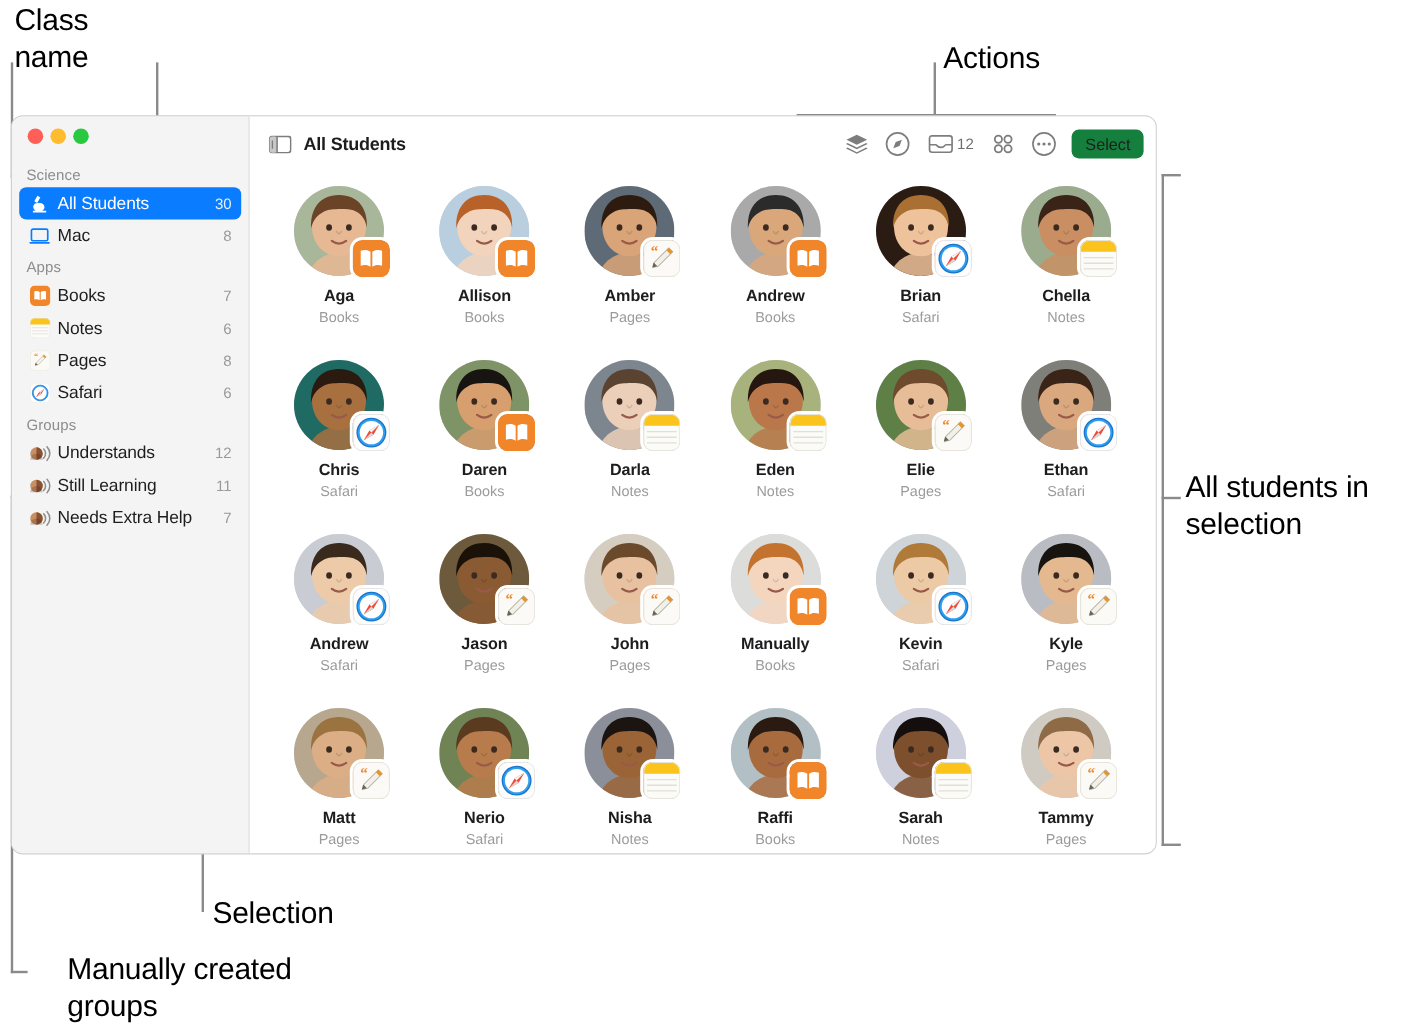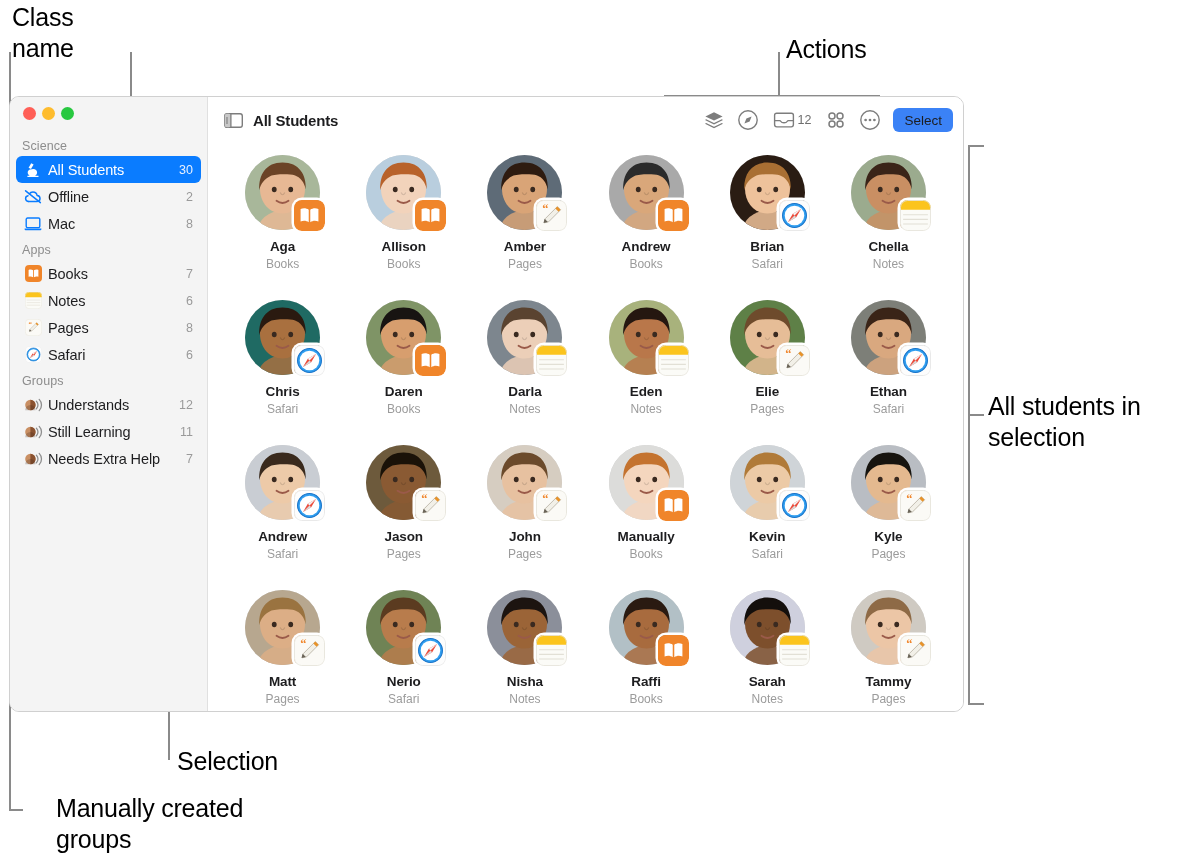--- a/index.html
+++ b/index.html
@@ -65,21 +65,21 @@
 
   
   .content{flex:1 1 auto;display:flex;flex-direction:column;background:#fff;min-width:0;}
   .toolbar{height:46px;flex:0 0 46px;display:flex;align-items:center;padding:0 10px 0 16px;box-sizing:border-box;}
   .tb-title{font-size:15px;font-weight:bold;color:#1d1d1f;margin-left:10px;letter-spacing:-0.2px;}
   .tb-spacer{flex:1 1 auto;}
   .tb-btn{width:34px;height:30px;display:flex;align-items:center;justify-content:center;color:#808080;}
   .tb-btn.wide{width:auto;padding:0 8px;gap:3px;}
   .tb-count{font-size:12.5px;color:#6e6e6e;}
   .select-btn{
-    background:#3b82f6;border-radius:6px;height:24px;padding:0 11px;margin-left:6px;
+    background:#15803d;border-radius:6px;height:24px;padding:0 11px;margin-left:6px;
     display:flex;align-items:center;font-size:13.5px;color:#1d1d1f;
   }
 
   .grid{
     flex:1 1 auto;display:grid;grid-template-columns:repeat(6,1fr);
     grid-auto-rows:145px;padding:6px 14px 0 14px;box-sizing:border-box;
   }
   .cell{display:flex;flex-direction:column;align-items:center;}
   .av-wrap{position:relative;width:75px;height:75px;margin-top:6px;}
   .av{width:75px;height:75px;border-radius:50%;overflow:hidden;position:relative;background:#cfcfcf;}
@@ -146,31 +146,20 @@
                 <svg width="16" height="16" viewBox="0 0 16 16">
                   <path d="M6.2 1.2 l2.4 1.3 -2.6 4.6 -2.4-1.3z" fill="currentColor"></path>
                   <path d="M7.2 7.2 c2.6 -0.6 4.9 1 4.9 3.3 0 1.5 -0.9 2.7 -2.2 3.2 h3.6 v1.3 H2.4 v-1.3 h2.3 c-1.3-.8-2-2-2-3.2 0-1.4 .9-2.6 2.2-3.1z" fill="currentColor"></path>
                 </svg>
               </span>
               <span class="lbl">All Students</span>
               <span class="cnt">30</span>
             </div>
             <div class="srow">
               <span class="ico" style="color: rgb(10, 124, 255);">
-                <svg width="18" height="15" viewBox="0 0 18 15">
-                  <path d="M4.6 12.4 h8.2 c1.9 0 3.2-1.3 3.2-3 0-1.6-1.2-2.9-2.9-3 -.4-2-2.1-3.4-4.2-3.4 -1.5 0-2.8 .7-3.6 1.9" fill="none" stroke="#0a7cff" stroke-width="1.5" stroke-linecap="round"></path>
-                  <path d="M4.6 12.4 c-1.7 0-3-1.2-3-2.8 0-1.4 1-2.6 2.4-2.8" fill="none" stroke="#0a7cff" stroke-width="1.5" stroke-linecap="round"></path>
-                  <line x1="1.6" y1="1.8" x2="16.4" y2="13.6" stroke="#0a7cff" stroke-width="1.5" stroke-linecap="round"></line>
-                </svg>
-              </span>
-              <span class="lbl">Offline</span>
-              <span class="cnt">2</span>
-            </div>
-            <div class="srow">
-              <span class="ico" style="color: rgb(10, 124, 255);">
                 <svg width="18" height="14" viewBox="0 0 18 14">
                   <rect x="2.2" y="1" width="13.6" height="9.6" rx="1.3" fill="none" stroke="#0a7cff" stroke-width="1.4"></rect>
                   <path d="M0.6 11.6 h16.8 v0.6 a1 1 0 0 1 -1 1 H1.6 a1 1 0 0 1 -1 -1 z" fill="#0a7cff"></path>
                 </svg>
               </span>
               <span class="lbl">Mac</span>
               <span class="cnt">8</span>
             </div>
           </div>
           <div class="sect-head">Apps</div>

